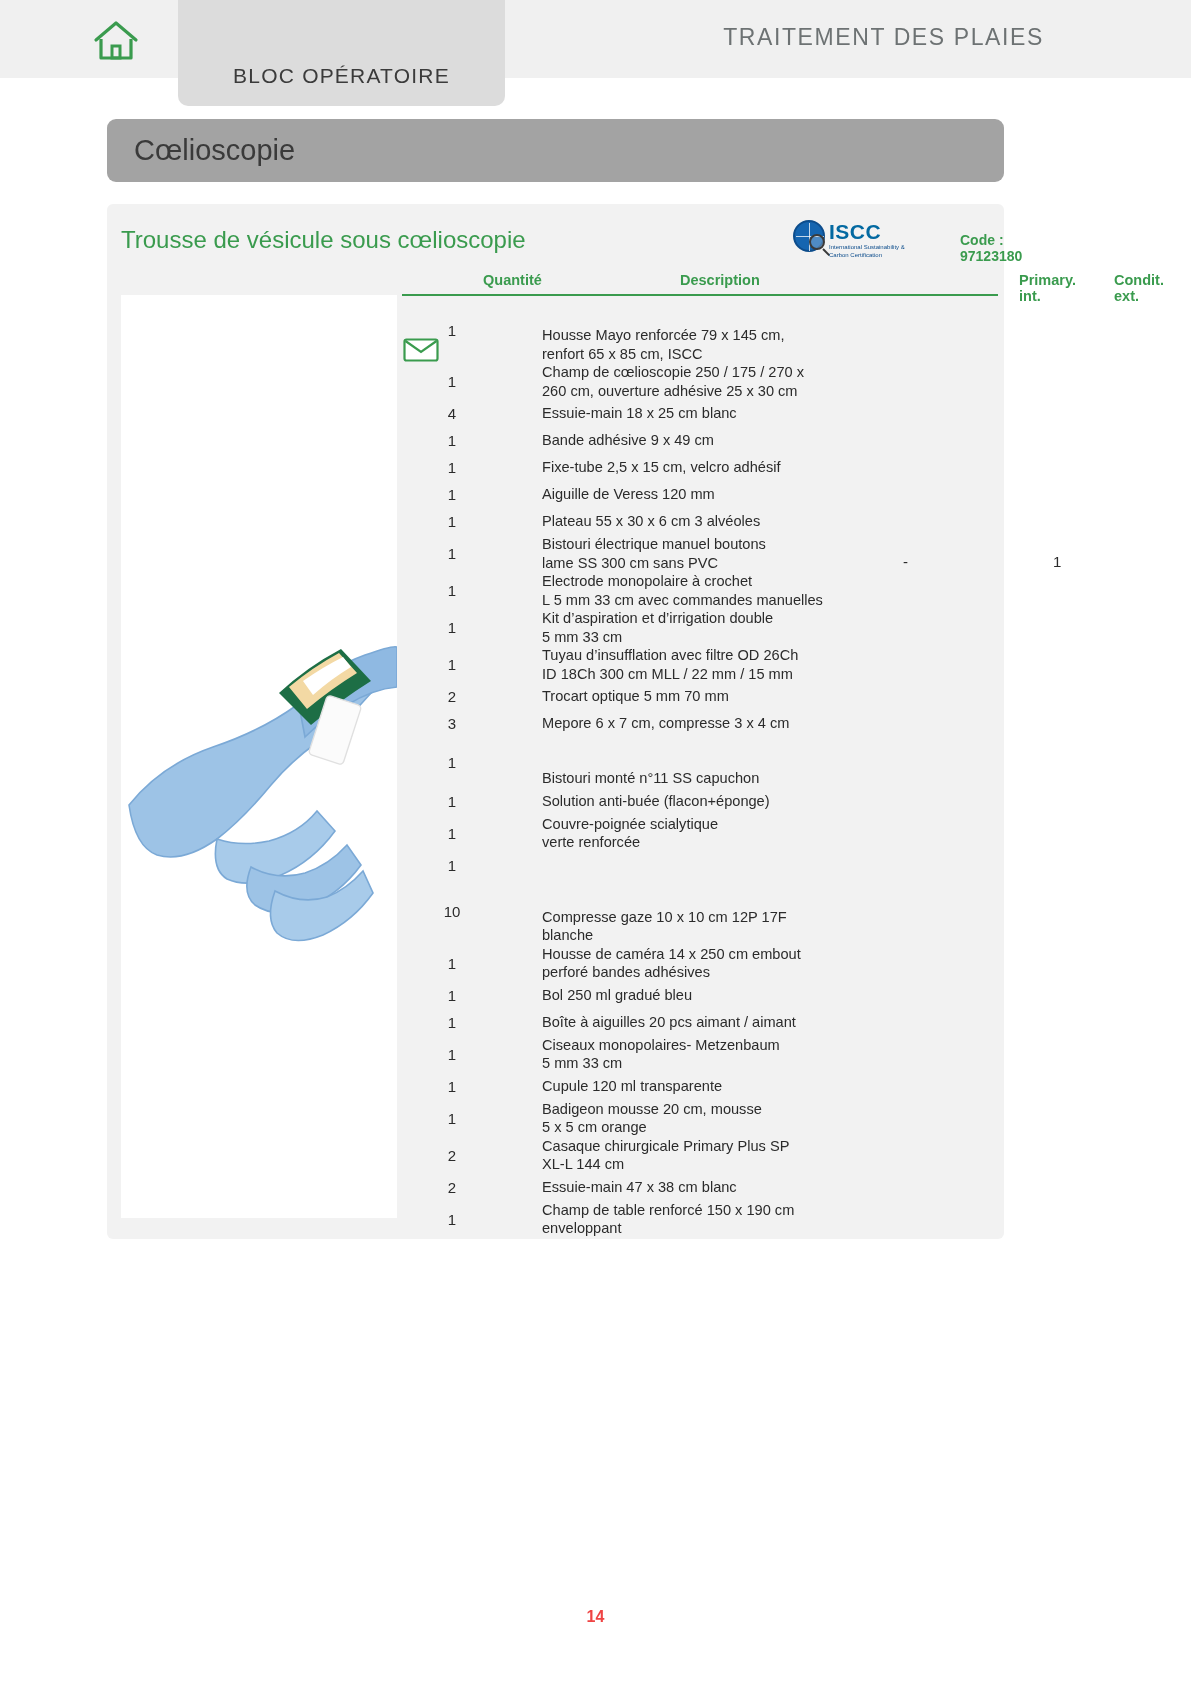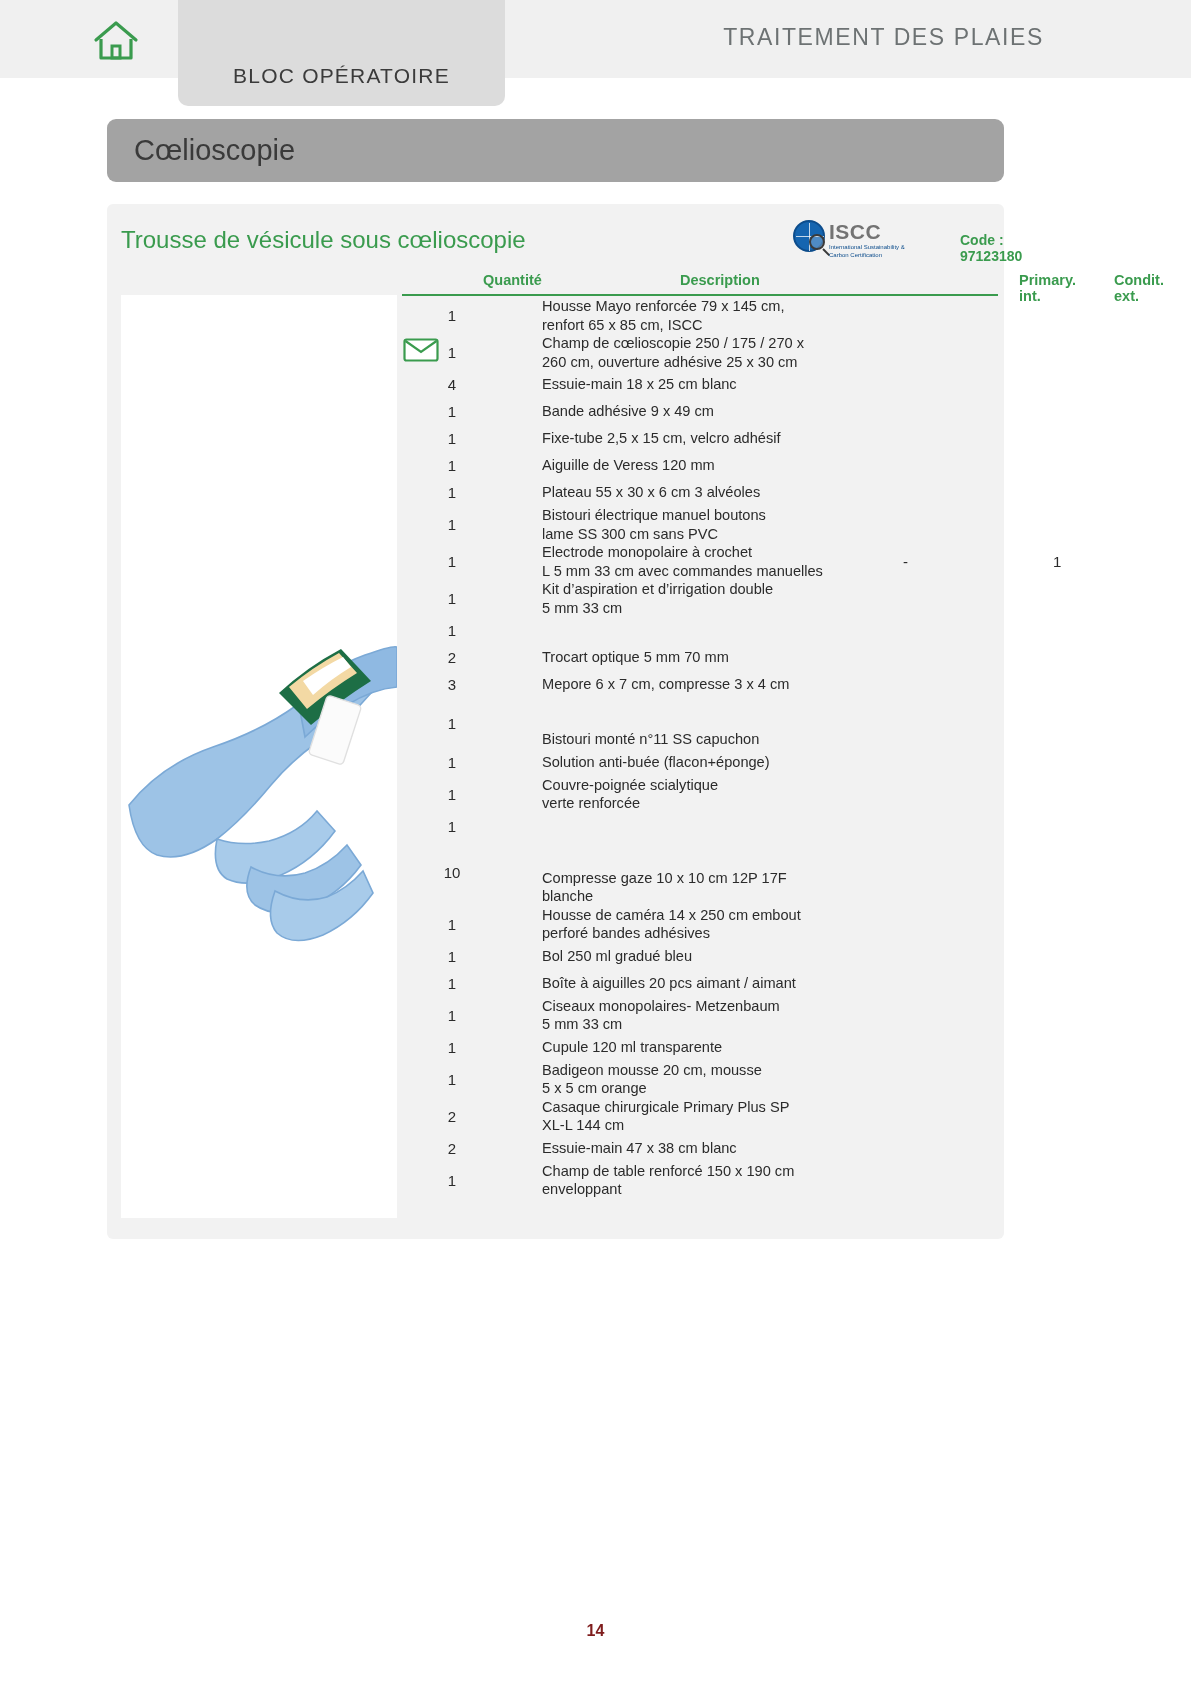--- a/index.html
+++ b/index.html
@@ -147,21 +147,21 @@
     width: 9px; height: 2px;
     background: #3a3a3a;
     transform: rotate(45deg);
     transform-origin: left center;
   }
   .iscc-word {
     position: absolute;
     left: 36px; top: 2px;
     font-size: 21px;
     font-weight: bold;
-    color: #737373;
+    color: #0369a1;
     letter-spacing: .5px;
   }
   .iscc-sub {
     position: absolute;
     left: 36px; top: 25px;
     font-size: 6px;
     color: #0d4d8c;
     line-height: 8px;
     width: 90px;
   }
@@ -254,27 +254,27 @@
     position: absolute;
     top: 553px;
     left: 1053px;
     font-size: 15px;
     color: #2b2b2b;
   }
 
   
   .page-number {
     position: absolute;
-    bottom: 44px;
+    bottom: 58px;
     left: 0;
     width: 1191px;
     text-align: center;
     font-size: 16px;
     font-weight: bold;
-    color: #7f1d1d;
+    color: #ef4444;
   }
 </style>
 </head>
 <body>
 
 <div class="header"></div>
 
 <div class="home-icon">
   <svg viewBox="0 0 48 44" width="48" height="44" aria-hidden="true">
     <path d="M4 22 L24 5 L44 22" fill="none" stroke="#3a9b4e" stroke-width="3.2" stroke-linecap="round" stroke-linejoin="round"></path>
@@ -333,21 +333,21 @@
         <path d="M168 392 Q192 372 218 358 L236 378 Q210 394 186 414 Z" fill="#f3d9a4"></path>
         <path d="M182 386 Q202 372 222 362 L230 372 Q210 384 192 400 Z" fill="#ffffff"></path>
         <rect x="196" y="404" width="36" height="62" rx="4" transform="rotate(18 214 435)" fill="#fbfbfb" stroke="#e0e0e0" stroke-width="1.4"></rect>
       </g>
     </svg>
   </div>
 
   <div class="items">
       <div class="item">
         <div class="item-qty">1</div>
-        <div class="item-desc" style="white-space: pre-line;">Housse Mayo renforcée 79 x 145 cm,
+        <div class="item-desc" style="white-space: pre-line; margin-top: 29px;">Housse Mayo renforcée 79 x 145 cm,
 renfort 65 x 85 cm, ISCC</div>
       </div>
       <div class="item">
         <div class="item-qty">1</div>
         <div class="item-desc" style="white-space: pre-line;">Champ de cœlioscopie 250 / 175 / 270 x
 260 cm, ouverture adhésive 25 x 30 cm</div>
       </div>
       <div class="item">
         <div class="item-qty">4</div>
         <div class="item-desc" style="white-space: pre-line;">Essuie-main 18 x 25 cm blanc</div>
@@ -378,20 +378,22 @@
         <div class="item-desc" style="white-space: pre-line;">Electrode monopolaire à crochet
 L 5 mm 33 cm avec commandes manuelles</div>
       </div>
       <div class="item">
         <div class="item-qty">1</div>
         <div class="item-desc" style="white-space: pre-line;">Kit d’aspiration et d’irrigation double
 5 mm 33 cm</div>
       </div>
       <div class="item">
         <div class="item-qty">1</div>
+        <div class="item-desc" style="white-space: pre-line;">Tuyau d’insufflation avec filtre OD 26Ch
+ID 18Ch 300 cm MLL / 22 mm / 15 mm</div>
       </div>
       <div class="item">
         <div class="item-qty">2</div>
         <div class="item-desc" style="white-space: pre-line;">Trocart optique 5 mm 70 mm</div>
       </div>
       <div class="item">
         <div class="item-qty">3</div>
         <div class="item-desc" style="white-space: pre-line;">Mepore 6 x 7 cm, compresse 3 x 4 cm</div>
       </div>
       <div class="item">

